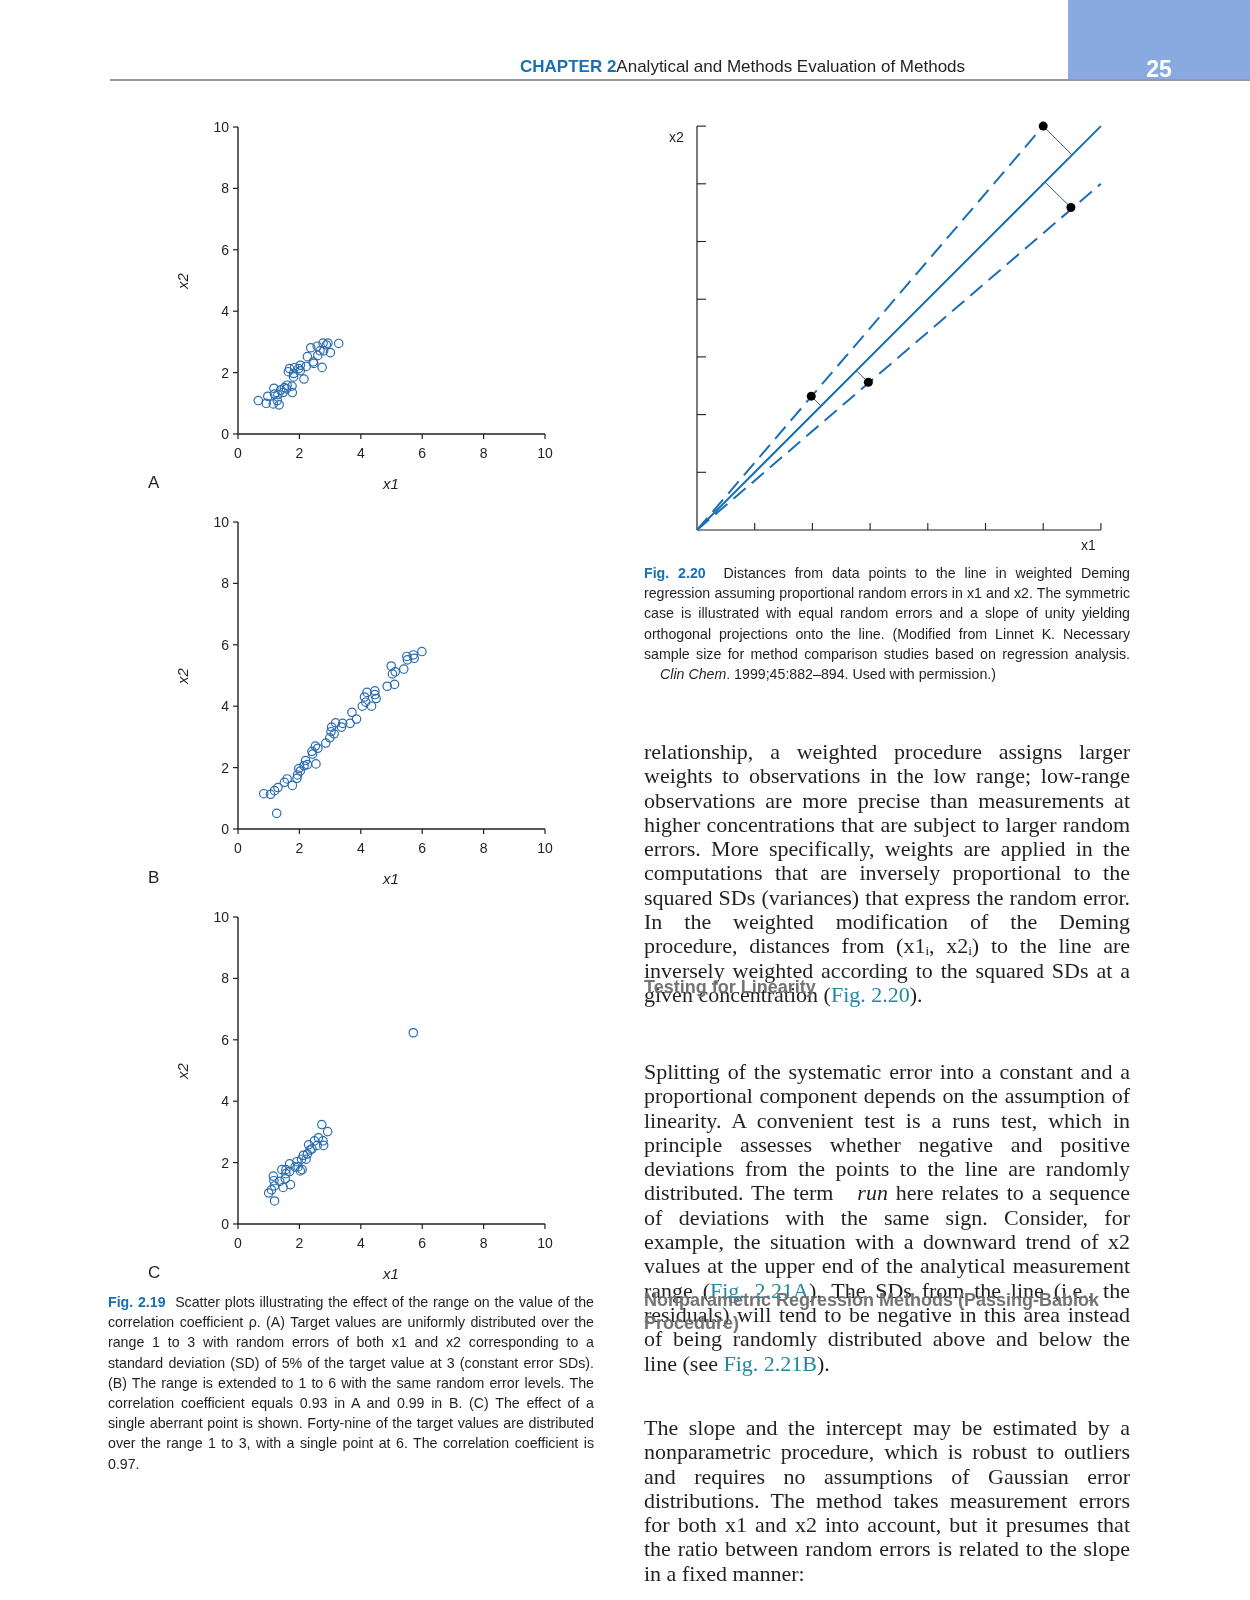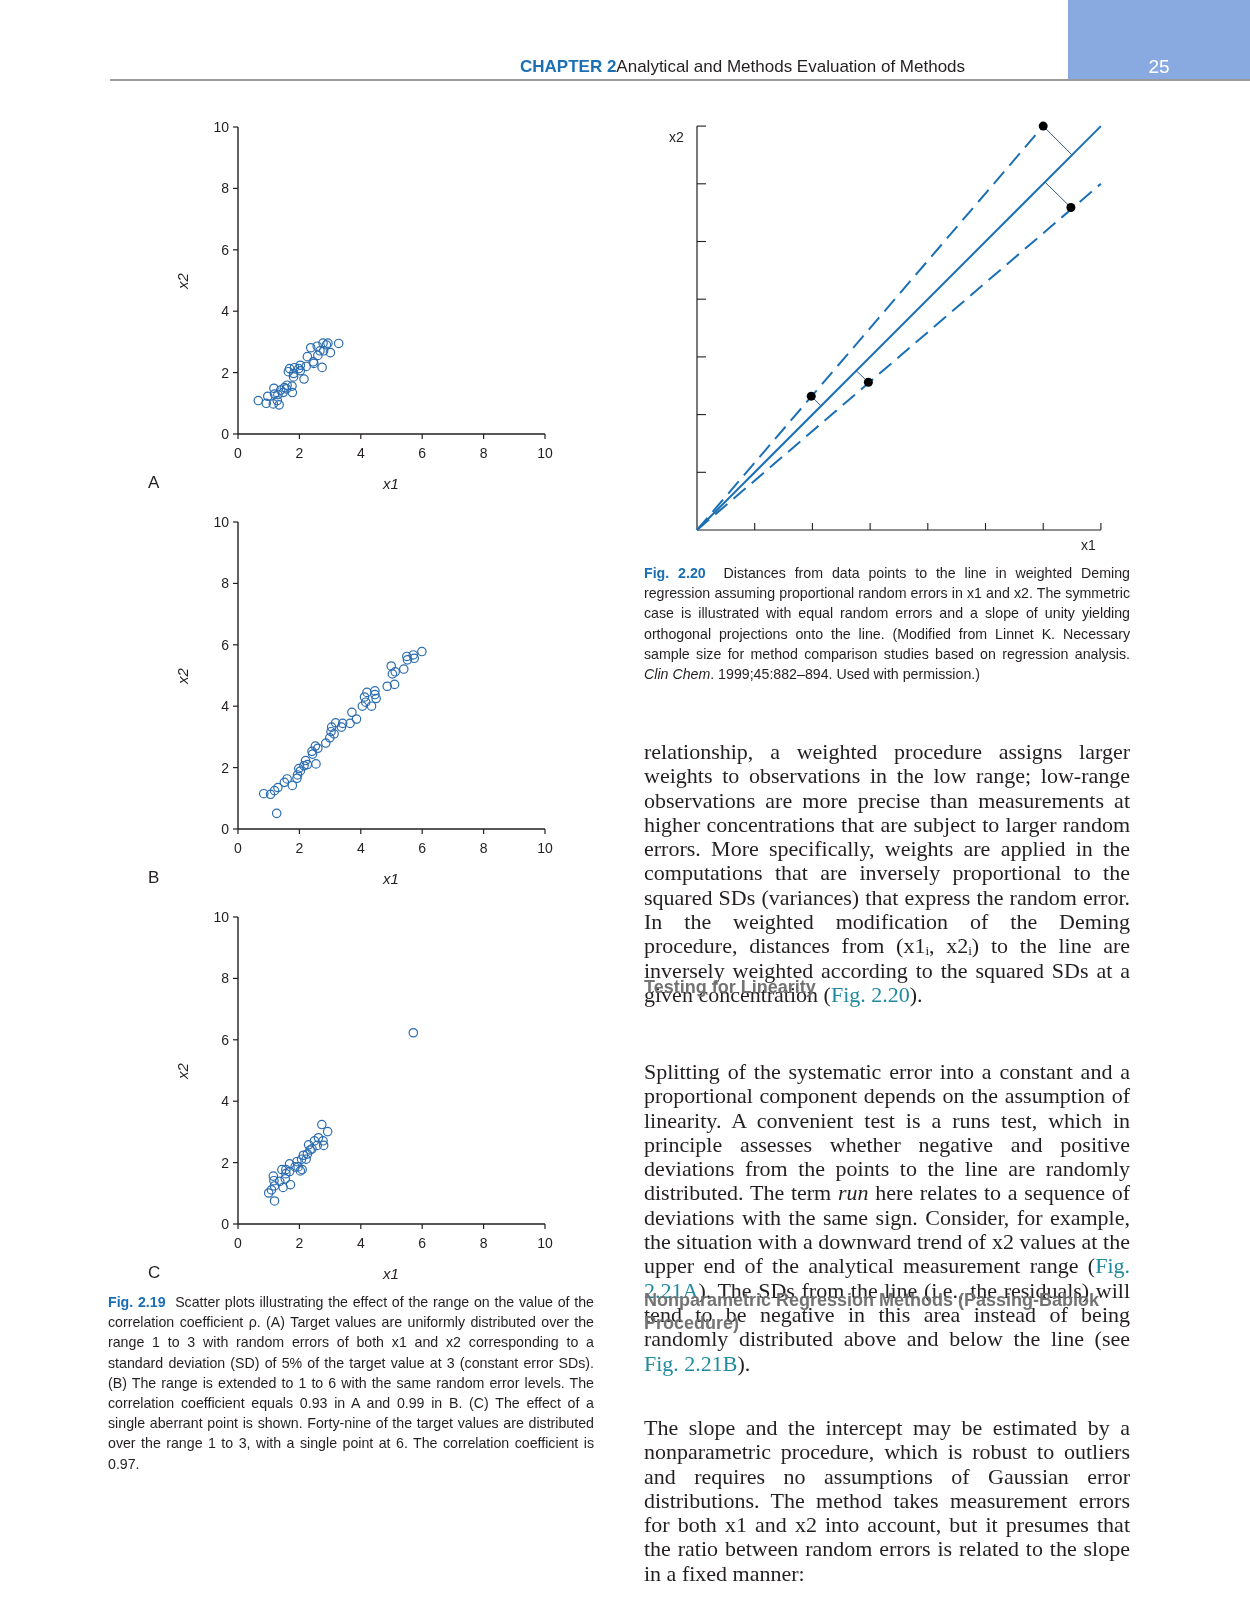--- a/index.html
+++ b/index.html
@@ -1,31 +1,31 @@
 <!DOCTYPE html>
 <html><head>
 <meta charset="utf-8">
 <style>
   html, body { margin:0; padding:0; background:#ffffff; }
   body { width:1250px; height:1600px; position:relative; overflow:hidden; font-family:"Liberation Sans", sans-serif; color:#231f20; }
   .header-box { position:absolute; left:1068px; top:0; width:182px; height:79px; background:#88aae0; }
-  .page-number { position:absolute; left:1068px; width:182px; top:56px; text-align:center; color:#ffffff; font-weight:normal; font-size:19px; font-family:"Liberation Sans", sans-serif; }
+  .page-number { position:absolute; left:1068px; width:182px; top:56px; text-align:center; color:#ffffff; font-weight:bold; font-size:23px; font-family:"Liberation Sans", sans-serif; }
   .header-rule { position:absolute; left:110px; top:79px; width:1140px; height:2px; background:#9a9a9a; }
   .running-head { position:absolute; left:520px; top:57px; font-size:17px; white-space:nowrap; }
   .running-head .chap { color:#1a6fb5; font-weight:bold; margin-right:0; }
   .running-head .title { color:#231f20; }
   svg text { font-family:"Liberation Sans", sans-serif; }
   .panel-svg { position:absolute; left:0; }
   .caption { position:absolute; font-size:14.2px; line-height:20.2px; color:#231f20; text-align:justify; }
   .caption .figlabel { color:#1a6fb5; font-weight:bold; }
   .body-text { position:absolute; left:644px; width:486px; font-family:Liberation Serif, serif; font-size:22px; line-height:24.3px; color:#231f20; text-align:justify; }
   .body-text p { margin:0; }
   .link { color:#1f8a9e; }
   .section-heading { position:absolute; left:644px; width:486px; font-family:"Liberation Sans", sans-serif; font-weight:bold; font-size:18px; line-height:23px; color:#737373; }
-  .ital { font-style:italic; }
+  .ital { font-style:italic;margin-left:16px; }
 </style>
 </head>
 <body>
 
 <div class="header-box"></div>
 <div class="page-number">25</div>
 <div class="running-head">
   <span class="chap">CHAPTER 2</span><span class="title">Analytical and Methods Evaluation of Methods</span>
 </div>
 <div class="header-rule"></div>

